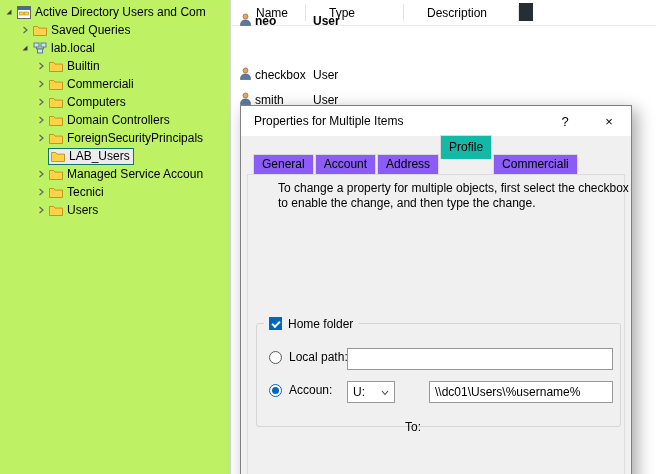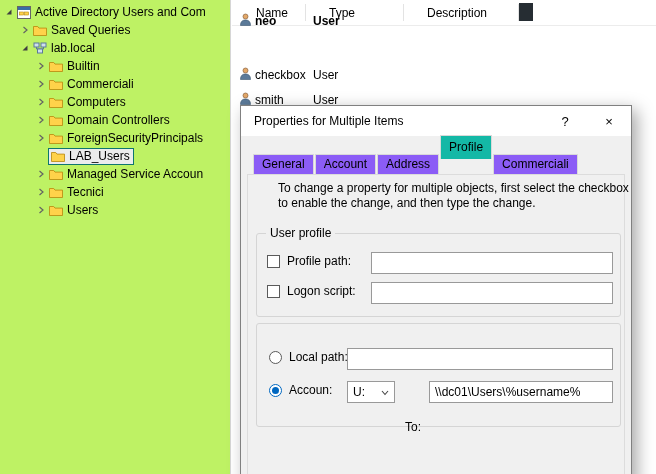--- a/index.html
+++ b/index.html
@@ -316,31 +316,26 @@
       <span class="tab">General</span>
       <span class="tab">Account</span>
       <span class="tab">Address</span>
       <span class="tab active">Profile</span>
       <span class="tab">Commerciali</span>
     </div>
 
     <div class="tab-pane">
       <div class="dlg-desc">To change a property for multiple objects, first select the checkbox to enable the change, and then type the change.</div>
 
-      <div class="group" style="left:8px; top:58px; width:363px; height:82px;">
-        <span class="legend">User profile</span>
-        <span class="cb" style="left:10px; top:21px;"></span>
-        <span class="glabel" style="left:30px; top:20px;">Profile path:</span>
-        <input class="txt" style="left: 114px; top: 18px; width: 242px;">
-        <span class="cb" style="left:10px; top:51px;"></span>
-        <span class="glabel" style="left:30px; top:50px;">Logon script:</span>
-        <input class="txt" style="left: 114px; top: 48px; width: 242px;">
-      </div>
 
       <div class="group" style="left:8px; top:148px; width:363px; height:102px;">
+        <span class="legend-cb">
+          <span class="cb checked"></span>
+          <span>Home folder</span>
+        </span>
 
         <span class="rb" style="left:12px; top:27px;"></span>
         <span class="glabel" style="left:32px; top:26px;">Local path:</span>
         <input class="txt" style="left: 90px; top: 24px; width: 266px;">
 
         <span class="rb selected" style="left:12px; top:60px;"></span>
         <span class="glabel" style="left:32px; top:59px;">Accoun:</span>
         <div class="combo" style="left:90px; top:57px;">
           <span>U:</span>
           <span><svg width="8" height="6">

